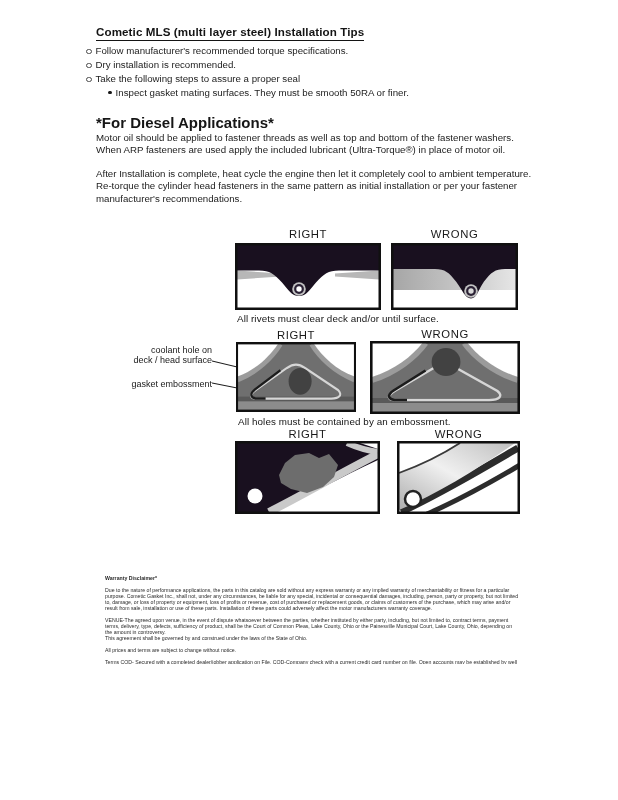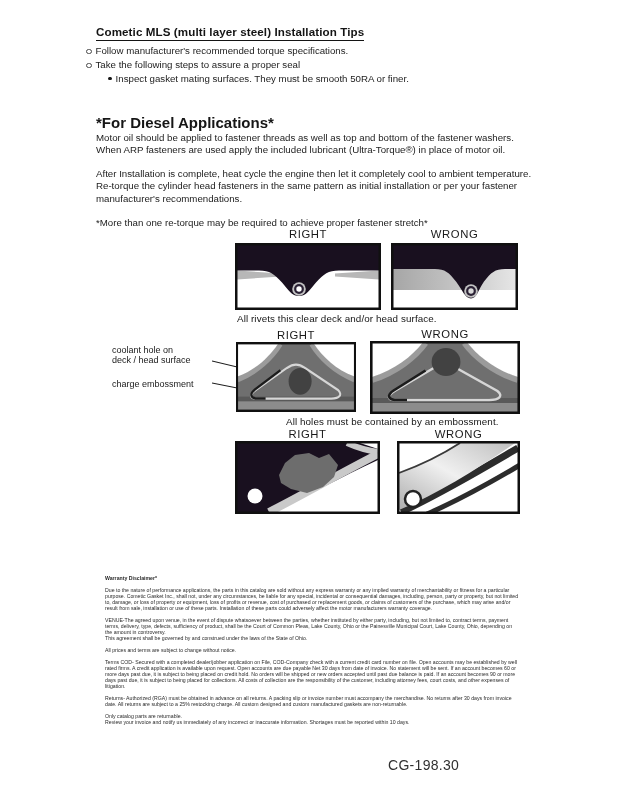--- a/index.html
+++ b/index.html
@@ -1,17 +1,17 @@
 <!DOCTYPE html>
 <html><head>
 <meta charset="utf-8">
 <style>
   html,body{margin:0;padding:0;background:#fff;}
   #page{
-    position:relative;width:618px;height:800px;background:#ffffff;
+    position:relative;width:618px;height:664px;background:#ffffff;
     font-family:"Liberation Sans","DejaVu Sans",sans-serif;color:#1e1e1e;overflow:hidden;
   }
   .abs{position:absolute;}
   
   .title{left:96px;top:25px;font-size:11.6px;font-weight:bold;letter-spacing:.1px;
          border-bottom:1.6px solid #141414;padding-bottom:1.5px;color:#141414;}
   
   .tips{left:86px;top:44px;width:466px;font-size:9.7px;line-height:14px;color:#222;}
   .bullet{display:flex;}
   .ob{width:3.5px;height:3.5px;border:1px solid #4a4a4a;border-radius:50%;margin:4.6px 4px 0 0;flex:none;}
@@ -19,21 +19,21 @@
   .sub{margin-left:22px;}
   
   .h2{left:96px;top:114px;font-size:15px;font-weight:bold;color:#161616;}
   .para{left:96px;width:444px;font-size:9.7px;line-height:12.4px;color:#222;}
   .p1{top:132px;}
   .p2{top:168px;}
   .p3{top:217px;width:470px;}
   
   .rw{position:absolute;text-align:center;font-size:11.3px;letter-spacing:.6px;color:#191919;}
   .cap{position:absolute;font-size:9.8px;color:#141414;letter-spacing:.1px;}
-  .ptr{position:absolute;font-size:9px;line-height:10px;color:#1a1a1a;}
+  .ptr{position:absolute;font-size:9px;line-height:10px;text-align:right;color:#1a1a1a;}
   svg{display:block;}
   
   .legal{left:105px;top:575px;width:414px;font-size:5.2px;line-height:6.1px;color:#2a2a2a;}
   .legal p{margin:0 0 5.6px 0;}
   .legal p.tight{margin:0;}
   .legal .lh{font-weight:bold;margin:0 0 6px 0;}
   
   .code{left:388px;top:757px;font-size:14px;color:#303030;letter-spacing:.3px;}
 </style>
 </head>
@@ -43,32 +43,35 @@
 
   <div class="abs title">Cometic MLS (multi layer steel) Installation Tips</div>
 
   <div class="abs tips">
     <div class="bullet">
         <span class="ob"></span>
         <span>Follow manufacturer's recommended torque specifications.</span>
       </div>
     <div class="bullet">
         <span class="ob"></span>
+        <span>Dry installation is recommended.</span>
+      </div>
+    <div class="bullet">
+        <span class="ob"></span>
         <span>Take the following steps to assure a proper seal</span>
       </div>
     <div class="bullet sub">
         <span class="fb"></span>
         <span>Inspect gasket mating surfaces.  They must be smooth 50RA or finer.</span>
       </div>
   </div>
 
   <div class="abs h2">*For Diesel Applications*</div>
   <div class="abs para p2">After Installation is complete, heat cycle the engine then let it completely cool to ambient temperature. Re-torque the cylinder head fasteners in the same pattern as initial installation or per your fastener manufacturer's recommendations.</div>
   <div class="abs para p1">Motor oil should be applied to fastener threads as well as top and bottom of the fastener washers. When ARP fasteners are used apply the included lubricant (Ultra-Torque®) in place of motor oil.</div>
-  <div class="abs para p3">*More than one re-torque may be required to achieve proper fastener stretch*</div>
 
   <div class="rw" style="left:235px;top:228px;width:146px;">RIGHT</div>
   <div class="rw" style="left:391px;top:228px;width:127px;">WRONG</div>
 
   <svg class="abs" style="left:235px;top:243px;" width="146" height="67" viewBox="0 0 146 67">
     <rect x="2" y="2" width="142" height="63" fill="#ffffff"></rect>
     <polygon points="2,27.5 46,30.5 46,33.5 2,36.5" fill="#b7b7b7"></polygon>
     <polygon points="144,27.5 100,30.5 100,33.5 144,36.5" fill="#b7b7b7"></polygon>
     <path d="M2,2 H144 V27.5 H104 C93,27.5 89,31 81,39.5 C74.5,47 71.5,53 64,53 C56.5,53 53.5,47 47,39.5 C39,31 35,27.5 24,27.5 H2 Z" fill="#19101f"></path>
     <circle cx="64" cy="46" r="6.8" fill="#c2c2c2"></circle>
@@ -88,30 +91,30 @@
     <rect x="2" y="2" width="123" height="63" fill="#ffffff"></rect>
     <rect x="2" y="26" width="123" height="21" fill="url(#gw)"></rect>
     <rect x="2" y="47" width="123" height="18" fill="#ffffff"></rect>
     <path d="M2,2 H125 V26 H114 C104,26 100,29.5 93,38.5 C87,47 86,55.5 80,55.5 C74,55.5 71.5,47 65,38.5 C58,29.5 54,26 44,26 H2 Z" fill="#19101f"></path>
     <circle cx="80" cy="48" r="6.8" fill="#c2c2c2"></circle>
     <circle cx="80" cy="48" r="4.9" fill="#2a2034"></circle>
     <circle cx="80" cy="48" r="2.7" fill="#d9d9d9"></circle>
     <rect x="1.25" y="1.25" width="124.5" height="64.5" fill="none" stroke="#101010" stroke-width="2.5"></rect>
   </svg>
 
-  <div class="cap" style="left:237px;top:313px;">All rivets this clear deck and/or head surface.</div>
+  <div class="cap" style="left:237px;top:313px;">All rivets must clear deck and/or until surface.</div>
 
   <div class="rw" style="left:236px;top:329px;width:120px;">RIGHT</div>
   <div class="rw" style="left:370px;top:328px;width:150px;">WRONG</div>
 
   <div class="ptr" style="left:112px;top:345px;width:100px;">
     <span>coolant hole on</span><br>
     <span>deck / head surface</span>
   </div>
-  <div class="ptr" style="left:112px;top:379px;width:100px;">charge embossment</div>
+  <div class="ptr" style="left:112px;top:379px;width:100px;">gasket embossment</div>
 
   <svg class="abs" style="left:212px;top:346px;" width="95" height="52" viewBox="0 0 95 52">
     <line x1="0" y1="15" x2="88" y2="36" stroke="#1c1c1c" stroke-width="1.1"></line>
     <line x1="0" y1="37" x2="50" y2="47" stroke="#1c1c1c" stroke-width="1.1"></line>
   </svg>
 
   <svg class="abs" style="left:236px;top:342px;" width="120" height="70" viewBox="0 0 146 73" preserveAspectRatio="none">
     <rect x="2" y="2" width="142" height="69" fill="#6f6f6f"></rect>
     <rect x="2" y="57" width="142" height="5" fill="#595959"></rect>
     <rect x="2" y="62" width="142" height="9" fill="#8c8c8c"></rect>
@@ -132,21 +135,21 @@
     <path d="M54,2 C44,16 26,31 2,39" stroke="#9b9b9b" stroke-width="6" fill="none"></path>
     <path d="M92,2 C102,16 120,31 144,39" stroke="#9b9b9b" stroke-width="6" fill="none"></path>
     <path d="M2,2 H51 C41,15 24,29 2,36 Z" fill="#ffffff"></path>
     <path d="M144,2 H95 C105,15 122,29 144,36 Z" fill="#ffffff"></path>
     <path d="M24,59 H116 C126,59 130,55 124,50 L84,27 C76,22.5 70,22.5 62,27 L24,50 C17,54.5 16,59 24,59 Z" stroke="#d6d6d6" stroke-width="2.4" fill="none"></path>
     <path d="M36,59 H24 C17.5,58 16.5,54 23,49.5 L54,29.5" stroke="#1c1c1c" stroke-width="2.6" fill="none"></path>
     <circle cx="74" cy="21" r="14" fill="#424242"></circle>
     <rect x="1.25" y="1.25" width="143.5" height="70.5" fill="none" stroke="#101010" stroke-width="2.5"></rect>
   </svg>
 
-  <div class="cap" style="left:238px;top:416px;margin-left:48px;">All holes must be contained by an embossment.</div>
+  <div class="cap" style="left:238px;top:416px;">All holes must be contained by an embossment.</div>
 
   <div class="rw" style="left:235px;top:428px;width:145px;">RIGHT</div>
   <div class="rw" style="left:397px;top:428px;width:123px;">WRONG</div>
 
   <svg class="abs" style="left:235px;top:441px;" width="145" height="73" viewBox="0 0 145 73">
     <rect x="2" y="2" width="141" height="69" fill="#19101f"></rect>
     <path d="M38,71 C68,57 102,38 143,19 L143,71 Z" fill="#ffffff"></path>
     <path d="M34,71 C66,55 100,35 143,13" stroke="#c9c9c9" stroke-width="8" fill="none"></path>
     <polygon points="125,2 143,2 143,8" fill="#ffffff"></polygon>
     <path d="M112,2 C122,6.5 132,9.5 143,11" stroke="#c9c9c9" stroke-width="6" fill="none"></path>

